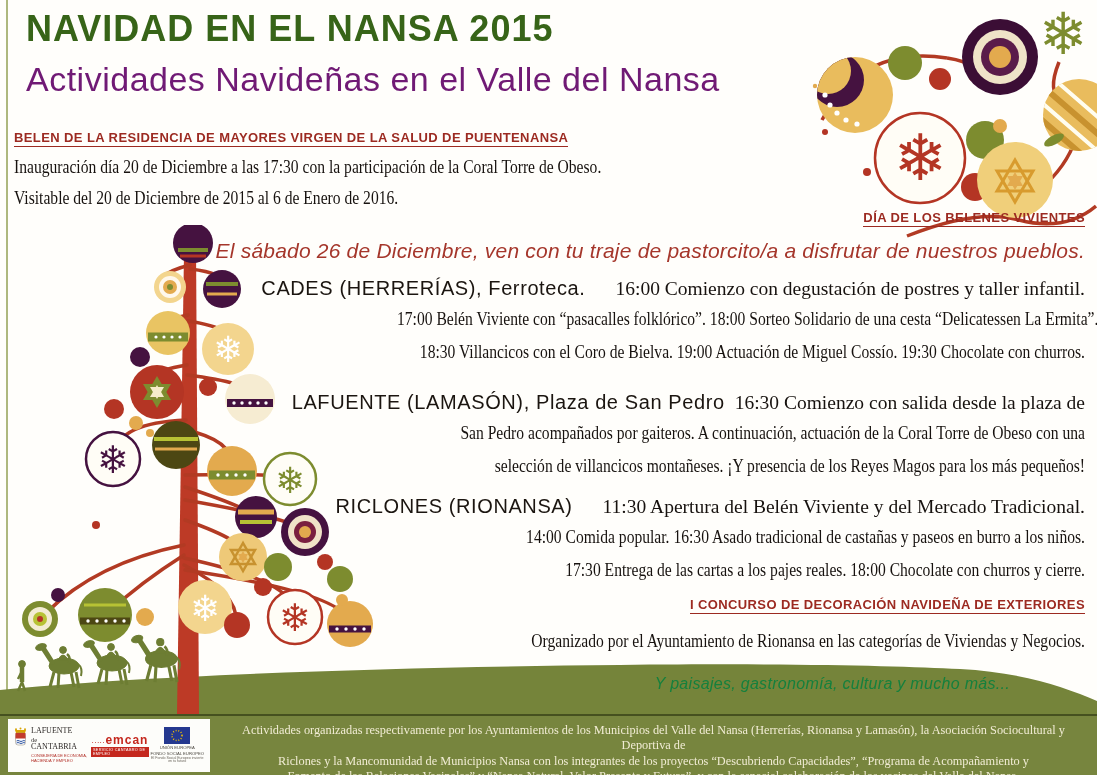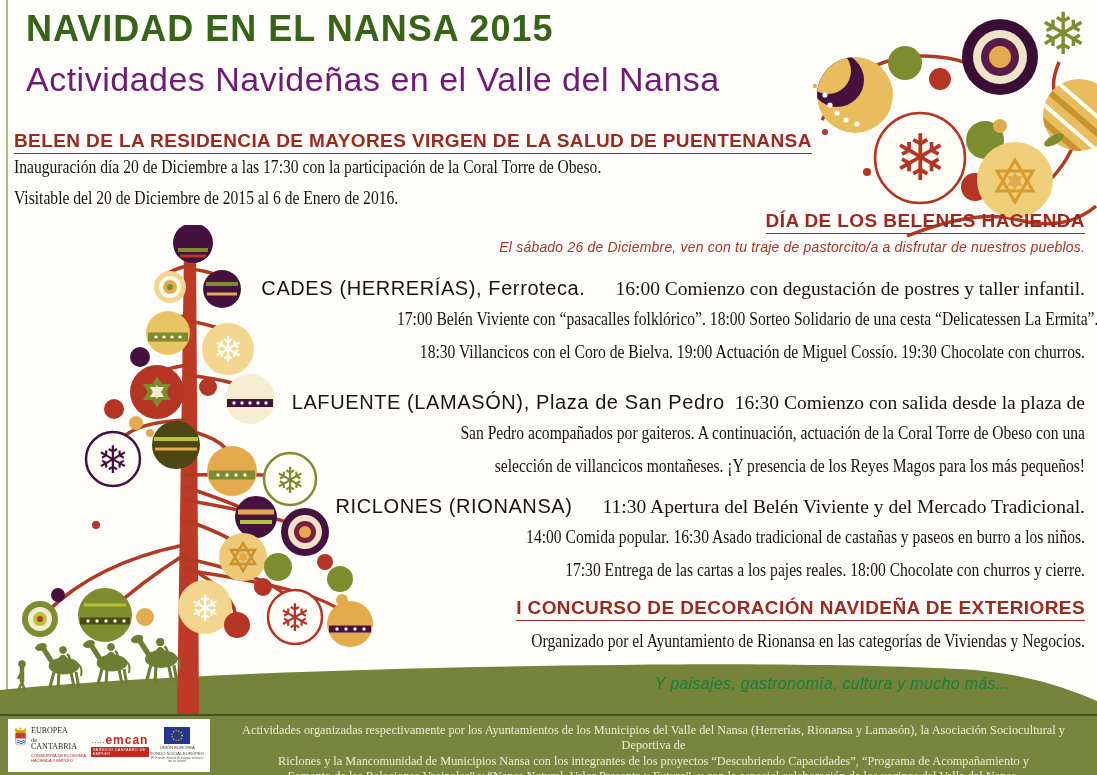--- a/index.html
+++ b/index.html
@@ -10,39 +10,39 @@
   .left-rule{position:absolute;left:6px;top:0;width:2px;height:775px;background:#aeb87e;z-index:1;}
   svg{display:block;}
   .hill-svg{position:absolute;left:0;top:655px;z-index:1;}
   .tree-svg{position:absolute;left:0;top:225px;z-index:2;}
   .decor-svg{position:absolute;right:0;top:0;z-index:1;}
 
   .txt{position:absolute;z-index:4;white-space:nowrap;}
   .title{left:26px;top:8px;font-size:36px;letter-spacing:1px;color:#376418;font-weight:bold;}
   .subtitle{left:26px;top:60px;font-size:34px;letter-spacing:.5px;color:#701a75;}
   .sec-head{
-    font-size:19px;letter-spacing:.4px;color:#9c2a21;
+    font-size:13px;letter-spacing:.4px;color:#9c2a21;
     border-bottom:1.6px solid #9c2a21;padding-bottom:1px;font-weight:bold;
   }
   .head-belen{left:14px;top:130px;}
   .head-dia{right:12px;top:210px;}
   .head-concurso{right:12px;top:597px;}
 
   .serif-block{position:absolute;z-index:4;}
   .serif-line{
     font-family:"Liberation Serif","DejaVu Serif",serif;
     font-size:19.5px;color:#17120f;line-height:30.5px;white-space:nowrap;
     transform:scaleX(.8);
   }
   .serif-block.left .serif-line{transform-origin:0 50%;text-align:left;}
   .serif-block.right .serif-line{transform-origin:100% 50%;text-align:right;}
   .belen-block{left:14px;top:152px;width:720px;}
 
   .script{font-style:italic;color:#a5362b;}
-  .intro{right:12px;top:239px;font-size:14px;letter-spacing:.2px;}
+  .intro{right:12px;top:239px;font-size:21px;letter-spacing:.2px;}
 
   .event{position:absolute;right:12px;width:860px;text-align:right;z-index:4;}
   .event .eline{line-height:24px;white-space:nowrap;}
   .event .serif-line{line-height:33px;}
   .place{font-size:20px;letter-spacing:.6px;color:#1b1510;}
   .sched{
     font-family:"Liberation Serif","DejaVu Serif",serif;font-size:19.5px;color:#17120f;
     margin-left:30px;
   }
   #event-lafuente .sched{margin-left:10px;}
@@ -300,21 +300,21 @@
 
   <div class="txt title">NAVIDAD EN EL NANSA 2015</div>
   <div class="txt subtitle">Actividades Navideñas en el Valle del Nansa</div>
 
   <div class="txt sec-head head-belen">BELEN DE LA RESIDENCIA DE MAYORES VIRGEN DE LA SALUD DE PUENTENANSA</div>
   <div class="serif-block left belen-block">
     <div class="serif-line">Inauguración día 20 de Diciembre a las 17:30 con la participación de la Coral Torre de Obeso.</div>
     <div class="serif-line">Visitable del 20 de Diciembre de 2015 al 6 de Enero de 2016.</div>
   </div>
 
-  <div class="txt sec-head head-dia">DÍA DE LOS BELENES HACIENDA</div>
+  <div class="txt sec-head head-dia">DÍA DE LOS BELENES VIVIENTES</div>
   <div class="txt script intro">El sábado 26 de Diciembre, ven con tu traje de pastorcito/a a disfrutar de nuestros pueblos.</div>
 
   <div class="event serif-block right" id="event-cades">
     <div class="eline">
       <span class="place">CADES (HERRERÍAS), Ferroteca.</span><span class="sched">16:00 Comienzo con degustación de postres y taller infantil.</span>
     </div>
     <div class="serif-line">17:00 Belén Viviente con “pasacalles folklórico”. 18:00 Sorteo Solidario de una cesta “Delicatessen La Ermita”.</div>
     <div class="serif-line">18:30 Villancicos con el Coro de Bielva. 19:00 Actuación de Miguel Cossío. 19:30 Chocolate con churros.</div>
   </div>
 
@@ -348,21 +348,21 @@
           <path d="M2,3 L13,3 L12,6 L3,6 Z" fill="#d9a404"></path>
           <circle cx="3" cy="2.2" r="1" fill="#d9a404"></circle>
             <circle cx="7.5" cy="1.6" r="1" fill="#d9a404"></circle>
             <circle cx="12" cy="2.2" r="1" fill="#d9a404"></circle>
           <rect x="2.5" y="6" width="10" height="12" rx="2.5" fill="#fff" stroke="#9a9388" stroke-width="0.6"></rect>
           <rect x="2.5" y="6" width="10" height="5.5" fill="#c23b2c"></rect>
           <path d="M3.5,14 Q5,13 6.5,14 T9.5,14 T12,14" stroke="#2a52a0" stroke-width="1" fill="none"></path>
           <path d="M3.5,16 Q5,15 6.5,16 T9.5,16 T12,16" stroke="#2a52a0" stroke-width="1" fill="none"></path>
         </svg>
         <div class="gob-texts">
-          <span class="gob-name">EUROPEA</span>
+          <span class="gob-name">LAFUENTE</span>
           <span class="gob-name gob-de">de</span>
           <span class="gob-name">CANTABRIA</span>
           <span class="gob-dep">CONSEJERÍA DE ECONOMÍA, HACIENDA Y EMPLEO</span>
         </div>
       </div>
       <div class="logo">
         <span class="emcan-name"><span class="emcan-dots">·····</span><span>emcan</span></span>
         <span class="emcan-bar">SERVICIO CÁNTABRO DE EMPLEO</span>
       </div>
       <div class="logo eu">

